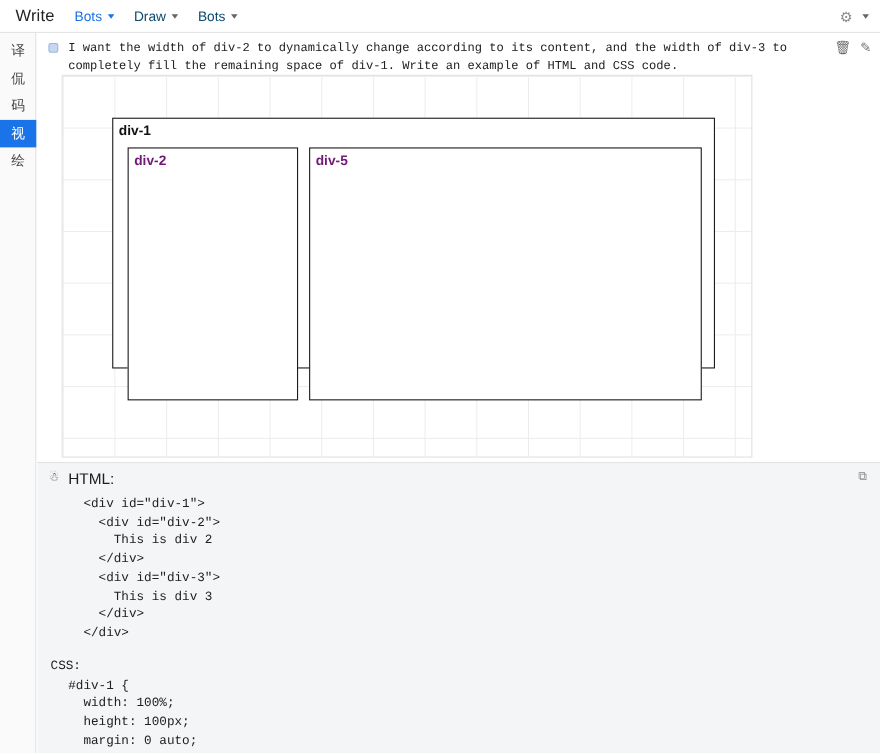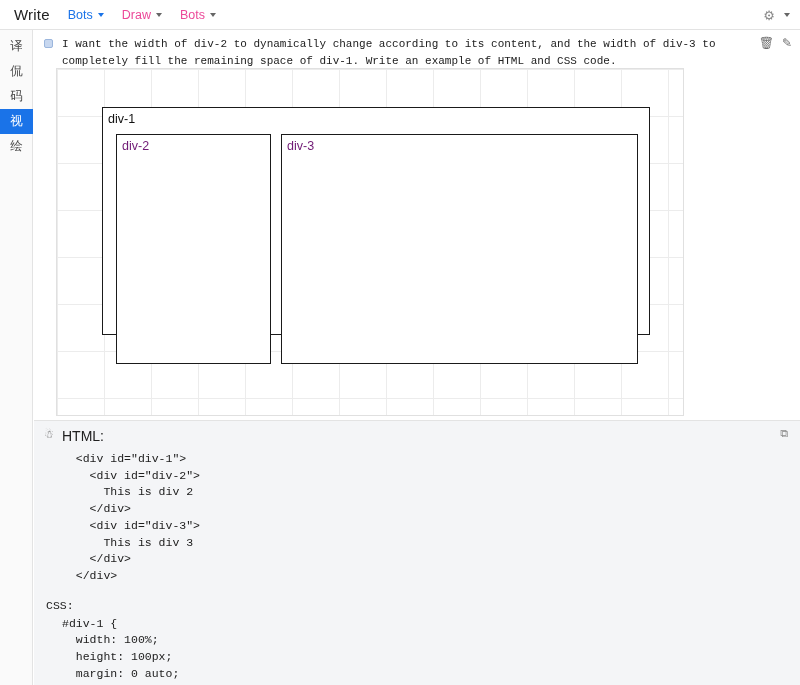--- a/index.html
+++ b/index.html
@@ -26,21 +26,21 @@
   }
   .brand {
     font-size: 15px;
     color: #222;
     margin-left: 14px;
     margin-right: 18px;
     letter-spacing: 0.2px;
   }
   .navitem {
     font-size: 12.5px;
-    color: #ec4899;
+    color: #0c4a6e;
     margin-right: 18px;
     display: flex; align-items: center;
     cursor: pointer;
   }
   .navitem.active { color: #1a73e8; }
   .caret {
     display: inline-block;
     margin-left: 5px;
     width: 0; height: 0;
     border-left: 3.5px solid transparent;
@@ -114,20 +114,21 @@
     background-size: 47px 47px;
     border: 1px solid #e0e0e0;
     overflow: hidden;
   }
   .div1 {
     position: absolute;
     left: 45px; top: 38px;
     width: 548px; height: 228px;
     border: 1px solid #1a1a1a;
     background: #ffffff;
+    font-weight: bold;
   }
   .div1 > .lbl {
     position: absolute; left: 5px; top: 4px;
     font-size: 12.5px; color: #111;
   }
   .div2 {
     position: absolute;
     left: 13px; top: 26px;
     width: 155px; height: 230px;
     border: 1px solid #1a1a1a;
@@ -246,21 +247,21 @@
     </div>
   </div>
 
   <div class="preview">
     <div class="div1">
       <div class="lbl">div-1</div>
       <div class="div2">
         <div class="lbl">div-2</div>
       </div>
       <div class="div3">
-        <div class="lbl">div-3</div>
+        <div class="lbl">div-5</div>
       </div>
     </div>
   </div>
 
   <div class="answer">
     <div class="answer-head">
       <span class="answer-avatar">☃</span>
       <span class="answer-title">HTML:</span>
       <span class="copy-icon">⧉</span>
     </div>

